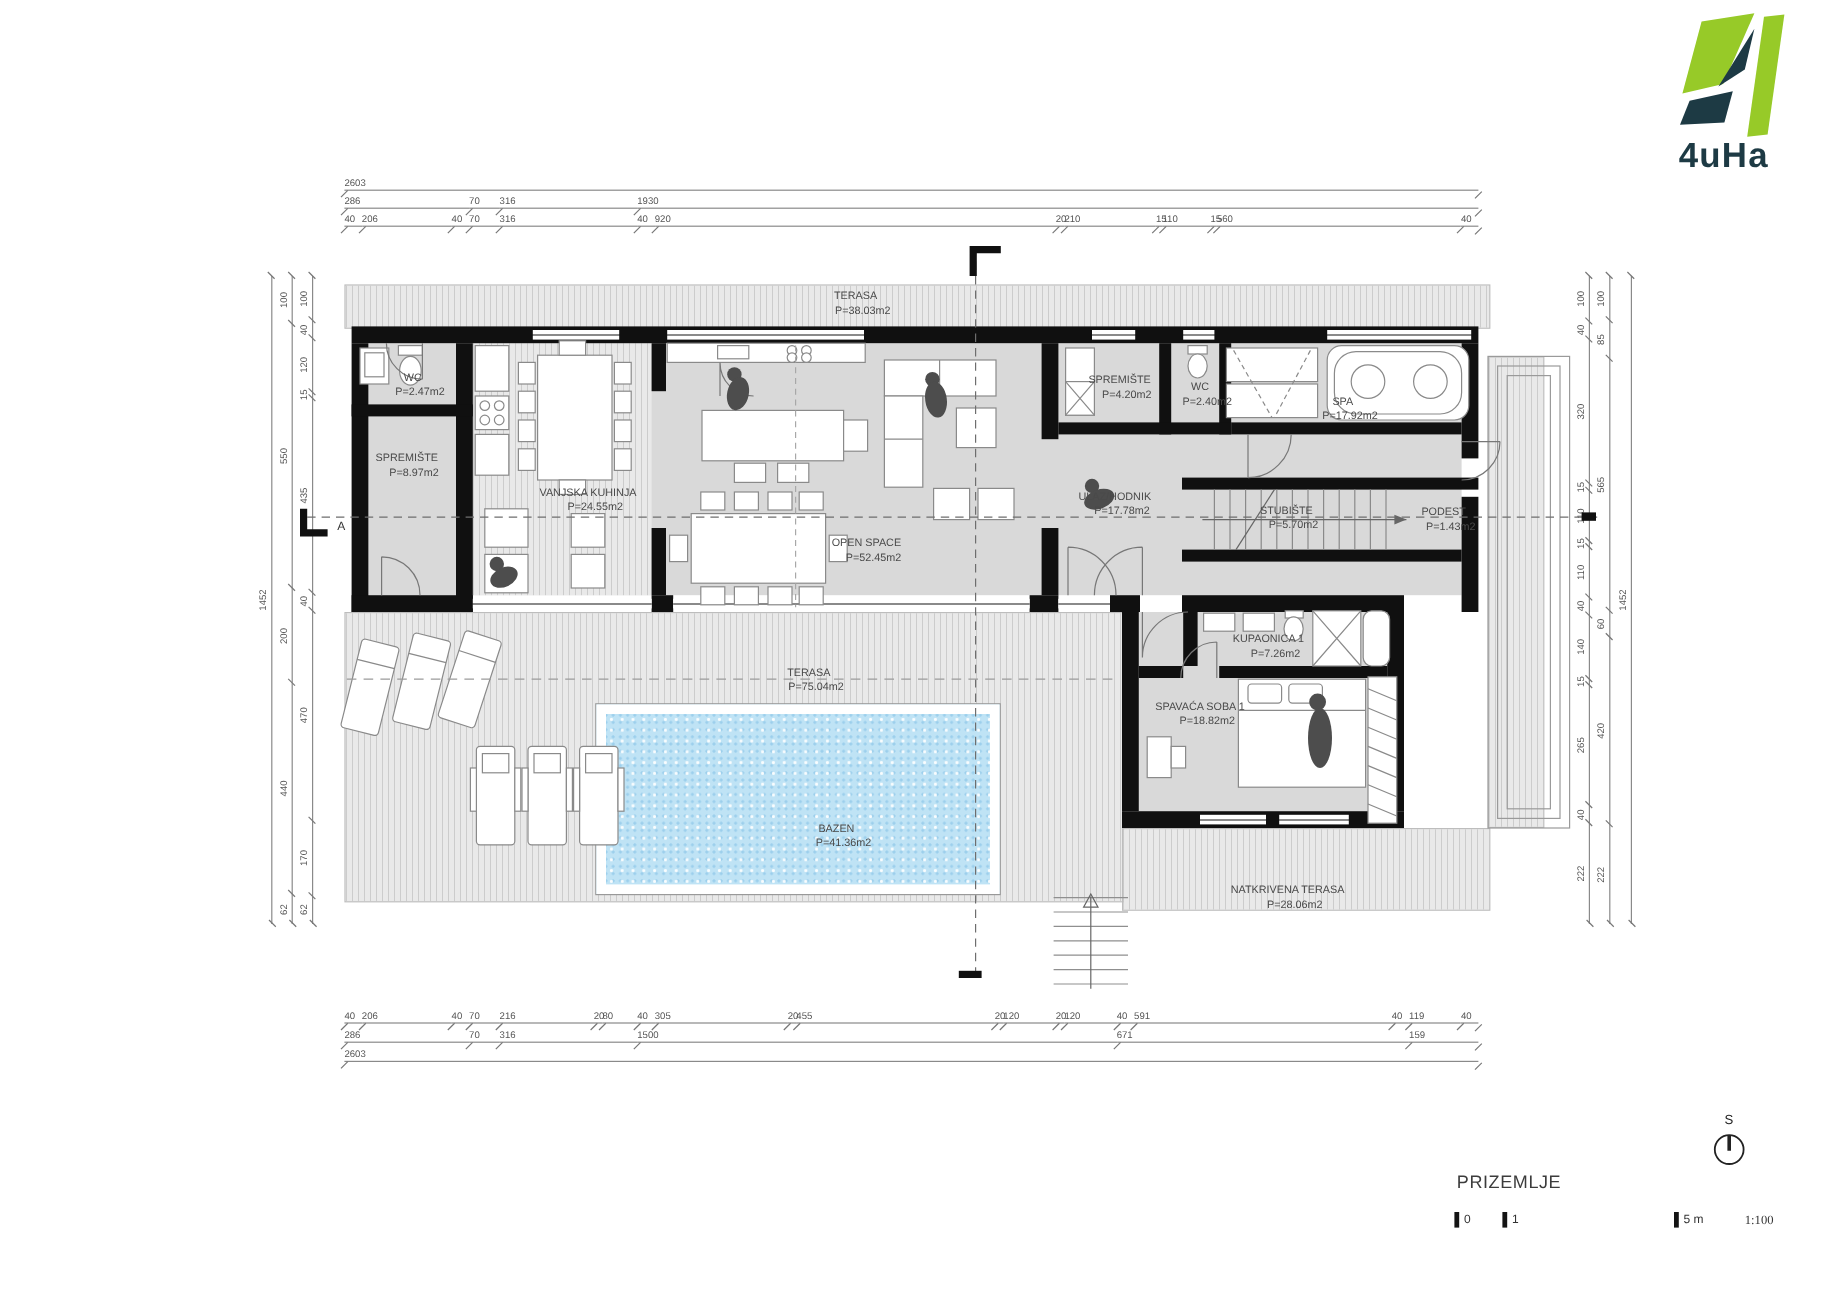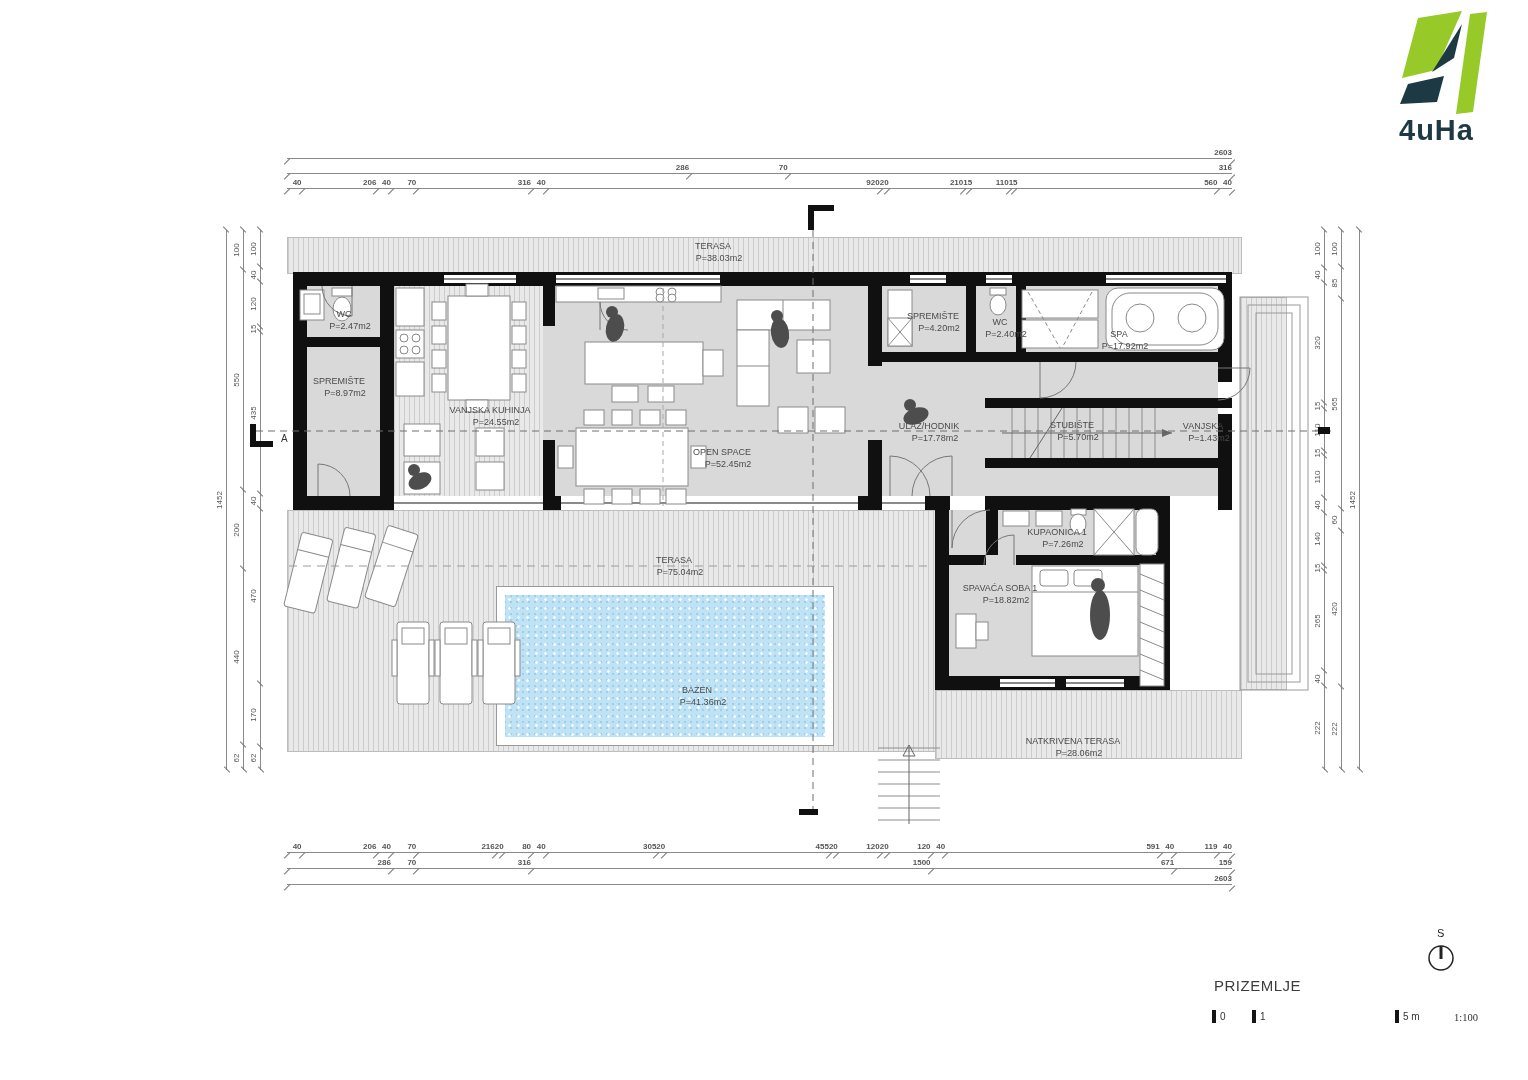--- a/index.html
+++ b/index.html
@@ -17,21 +17,21 @@
         background-size:9px 9px,6px 6px;background-position:0 0,3px 4px;}
   .room-label{position:absolute;transform:translate(-50%,-50%);text-align:center;
               font-size:9px;line-height:1.3;color:#4a4a4a;white-space:nowrap;}
   .room-label .nm{display:block;}
   .room-label .ar{display:block;padding-left:12px;}
   
   .dim-h{position:absolute;display:flex;height:13px;}
   .dim-h .seg{position:relative;border-bottom:1px solid #8a8a8a;min-width:0;}
   .dim-h .seg::before{content:'';position:absolute;left:-4px;bottom:-4px;width:8px;height:1px;background:#777;transform:rotate(-45deg);}
   .dim-h::after{content:'';position:absolute;right:-4px;bottom:-4px;width:8px;height:1px;background:#777;transform:rotate(-45deg);}
-  .dim-h .seg span{position:absolute;left:0;right:0;bottom:1px;text-align:right;font-size:8px;color:#555;line-height:1;font-weight:bold;}
+  .dim-h .seg span{position:absolute;left:0;right:0;bottom:1px;text-align:left;font-size:8px;color:#555;line-height:1;}
   .dim-v{position:absolute;display:flex;flex-direction:column;width:13px;}
   .dim-v .seg{position:relative;border-right:1px solid #8a8a8a;min-height:0;}
   .dim-v .seg::before{content:'';position:absolute;right:-4px;top:-1px;width:8px;height:1px;background:#777;transform:rotate(45deg);}
   .dim-v::after{content:'';position:absolute;right:-4px;bottom:0;width:8px;height:1px;background:#777;transform:rotate(45deg);}
   .dim-v .seg span{position:absolute;top:50%;left:50%;transform:translate(-50%,-50%) rotate(-90deg);font-size:8px;color:#555;line-height:1;white-space:nowrap;}
   
   .logo-text{position:absolute;font-size:29px;font-weight:bold;color:#1d3a44;letter-spacing:1px;}
   
   .plan-title{position:absolute;font-size:15px;color:#3c3c3c;letter-spacing:.5px;}
   .tick{position:absolute;font-size:10px;color:#333;white-space:nowrap;}
@@ -59,20 +59,23 @@
     </div>
   <div class="dim-h" style="left:287px;top:161px;width:945px">
       <div class="seg" style="flex-grow: 286; flex-basis: 0px;">
         <span>286</span>
       </div>
       <div class="seg" style="flex-grow: 70; flex-basis: 0px;">
         <span>70</span>
       </div>
       <div class="seg" style="flex-grow: 316; flex-basis: 0px;">
         <span>316</span>
+      </div>
+      <div class="seg" style="flex-grow: 1930; flex-basis: 0px;">
+        <span>1930</span>
       </div>
     </div>
   <div class="dim-h" style="left:287px;top:176px;width:945px">
       <div class="seg" style="flex-grow: 40; flex-basis: 0px;">
         <span>40</span>
       </div>
       <div class="seg" style="flex-grow: 206; flex-basis: 0px;">
         <span>206</span>
       </div>
       <div class="seg" style="flex-grow: 40; flex-basis: 0px;">
@@ -615,30 +618,30 @@
       <span class="ar">P=4.20m2</span>
     </div>
   <div class="room-label" style="left:1000px;top:329px">
     <span class="nm">WC</span>
       <span class="ar">P=2.40m2</span>
     </div>
   <div class="room-label" style="left:1119px;top:341px">
     <span class="nm">SPA</span>
       <span class="ar">P=17.92m2</span>
     </div>
-  <div class="room-label" style="left:929px;top:433px">
+  <div class="room-label" style="left:929px;top:420px">
     <span class="nm">ULAZ/HODNIK</span>
       <span class="ar">P=17.78m2</span>
     </div>
   <div class="room-label" style="left:1072px;top:432px">
     <span class="nm">STUBIŠTE</span>
       <span class="ar">P=5.70m2</span>
     </div>
   <div class="room-label" style="left:1203px;top:433px">
-    <span class="nm">VANJSKA</span>
+    <span class="nm">PODEST</span>
       <span class="ar">P=1.43m2</span>
     </div>
   <div class="room-label" style="left:1057px;top:539px">
     <span class="nm">KUPAONICA 1</span>
       <span class="ar">P=7.26m2</span>
     </div>
   <div class="room-label" style="left:1000px;top:595px">
     <span class="nm">SPAVAĆA SOBA 1</span>
       <span class="ar">P=18.82m2</span>
     </div>

